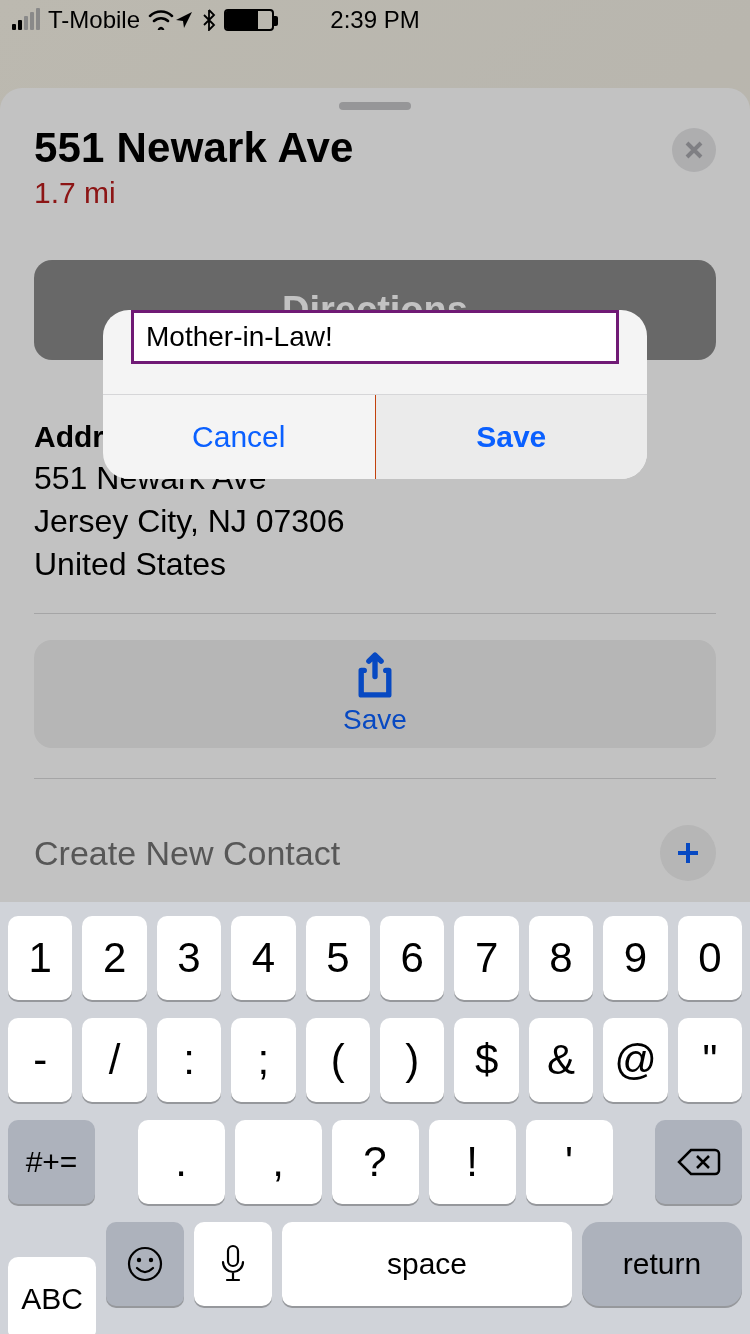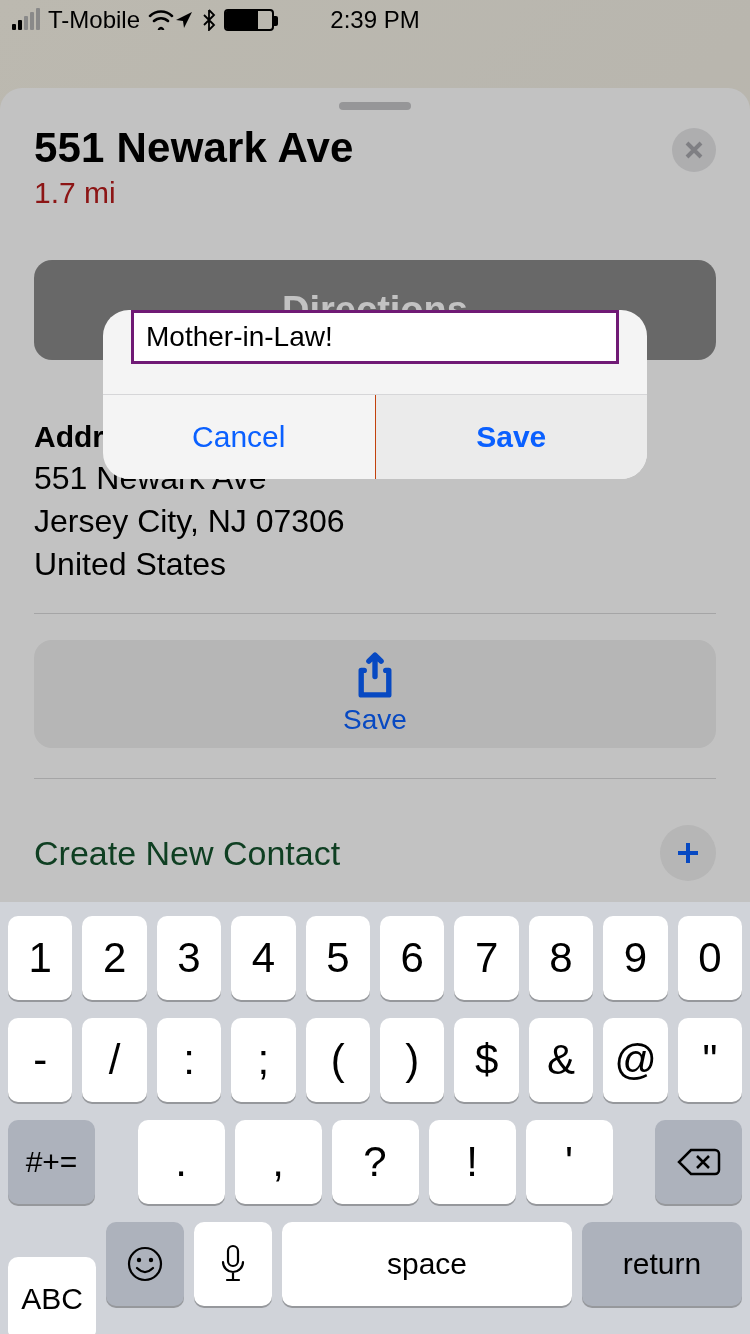--- a/index.html
+++ b/index.html
@@ -42,21 +42,21 @@
 
   .action-row { display:flex; gap:20px; margin-top:26px; }
   .action-btn { flex:1; height:108px; background:#efefef; border-radius:18px; display:flex; flex-direction:column; align-items:center; justify-content:center; gap:6px; }
   .action-label { font-size:28px; }
   .fav-icon { fill:#9c9c9c; }
   .share-icon { fill:none; stroke:#0a60ff; stroke-width:3.5; }
   .action-btn.fav .action-label { color:#9c9c9c; }
   .action-btn.share .action-label { color:#0a60ff; }
 
   .contact-row { display:flex; justify-content:space-between; align-items:center; margin-top:46px; }
-  .contact-label { font-size:34px; color:#14532d; }
+  .contact-label { font-size:34px; color:#737373; }
   .add-circle { width:56px; height:56px; border-radius:50%; background:#efefef; display:flex; align-items:center; justify-content:center; }
   .add-circle svg { stroke:#0a60ff; stroke-width:4; }
 
   
   .dim { position:absolute; inset:0; background: rgba(0,0,0,0.24); z-index:10; }
 
   
   .alert { position:absolute; left:103px; right:103px; top:310px; background:#f4f4f4; border-radius:26px; z-index:20; overflow:hidden; }
   .alert-title { text-align:center; font-size:34px; font-weight:600; padding:44px 20px 26px; color:#000; }
   .alert-input { margin: 0 28px 30px; height:54px; border:3px solid #701a75; background:#fff; font-size:28px; padding:0 12px; display:flex; align-items:center; }
@@ -75,21 +75,21 @@
   .kb-row.r3 { padding:0 8px; }
   .kb-row.r3 .key { width:87px; }
   .kb-row.r3 .spacer { flex:1; }
   .key.meta { background:#adb2bc; }
   .kb-row.r4 { padding:0 8px; gap:10px; }
   .kb-row.r4 .key { height:84px; }
   .key.abc { width:88px; font-size:30px;margin-top:35px; }
   .key.emoji { width:78px; background:#adb2bc; }
   .key.mic { width:78px; }
   .key.space { flex:1; font-size:30px; }
-  .key.return { width:160px; font-size:30px; background:#adb2bc; }
+  .key.return { width:160px; font-size:30px; background:#adb2bc;border-radius:17px; }
   .key.symbol { width:88px; font-size:30px; background:#adb2bc;}
   .key.bksp { width:88px; background:#adb2bc;}
 </style>
 </head>
 <body>
 
 <div class="screen">
 
   <div class="status-bar">
     <div class="status-left">

